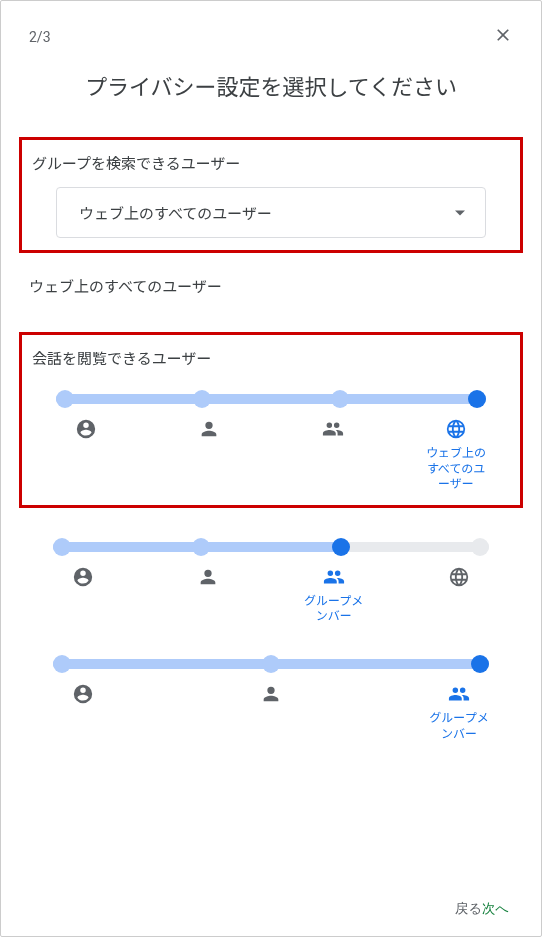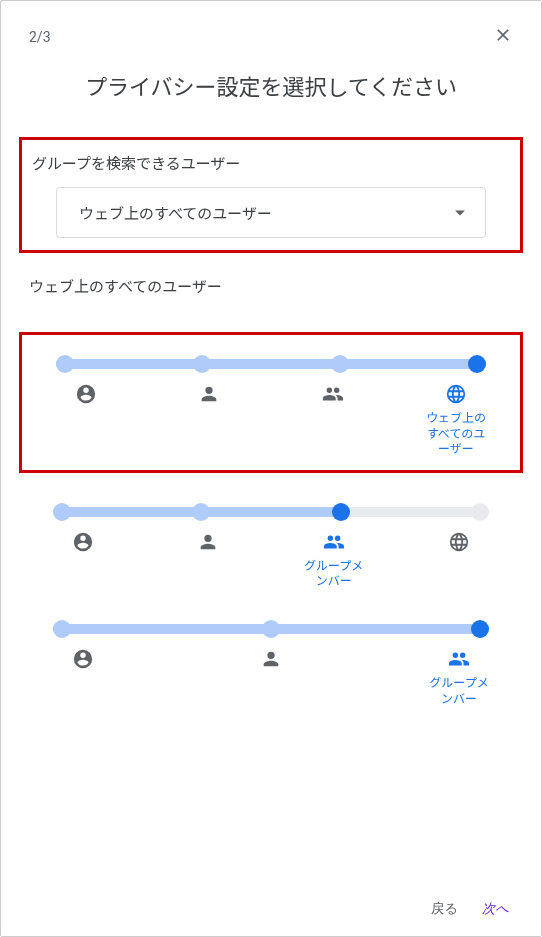--- a/index.html
+++ b/index.html
@@ -19,23 +19,23 @@
     .track-fill { position: absolute; left: 0; top: 0; bottom: 0; background: #aecbfa; border-radius: 999px; }
     .nodes { position: absolute; left: 0; right: 0; top: 50%; transform: translateY(-50%); display: flex; justify-content: space-between; pointer-events: none; }
     .node { width: 18px; height: 18px; border-radius: 50%; background: #aecbfa; }
     .node.active { background: #1a73e8; }
     .node.ghost { background: #e8eaed; }
     .icons-row { display: flex; justify-content: space-between; }
     .icon-col { width: 60px; display: flex; flex-direction: column; align-items: center; text-align: center; }
     .icon-col svg { fill: #5f6368; }
     .icon-col.active svg { fill: #1a73e8; }
     .icon-col .cap { font-size: 12px; color: #1a73e8; margin-top: 6px; line-height: 1.3; min-height: 1em; }
-    .footer { margin-top: auto; display: flex; justify-content: flex-end; gap: 24px; padding: 12px 4px 0; font-size: 15px; }
+    .footer { margin-top: auto; display: flex; justify-content: flex-end; padding: 12px 4px 0; font-size: 15px; }
     .btn-back { color: #5f6368; cursor: pointer; background: none; border: none; }
-    .btn-next { color: #6d28d9; font-weight: 500; cursor: pointer; background: none; border: none; font-style: italic; }
+    .btn-next { color: #15803d; font-weight: 500; cursor: pointer; background: none; border: none; }
   </style>
 </head>
 <body>
 
 <div class="dialog">
 
   <div class="header">
     <div class="step">2/3</div>
     <button class="close">
       <svg width="20" height="20" viewBox="0 0 24 24">
@@ -51,20 +51,21 @@
     <div class="select">
       <span>ウェブ上のすべてのユーザー</span>
     </div>
   </div>
 
   <div class="section">
     <div class="label">ウェブ上のすべてのユーザー</div>
   </div>
 
   <div class="section highlight">
+    <div class="label">会話を閲覧できるユーザー</div>
     <div class="slider-wrap">
       <div class="track">
         <div class="track-fill" style="width:100%"></div>
         <div class="nodes">
           <div class="node"></div>
           <div class="node"></div>
           <div class="node"></div>
           <div class="node active"></div>
         </div>
       </div>

